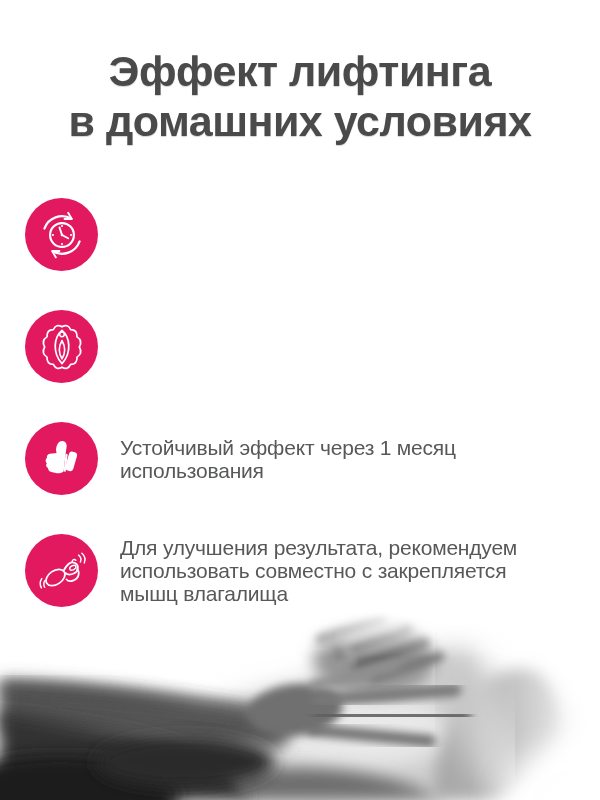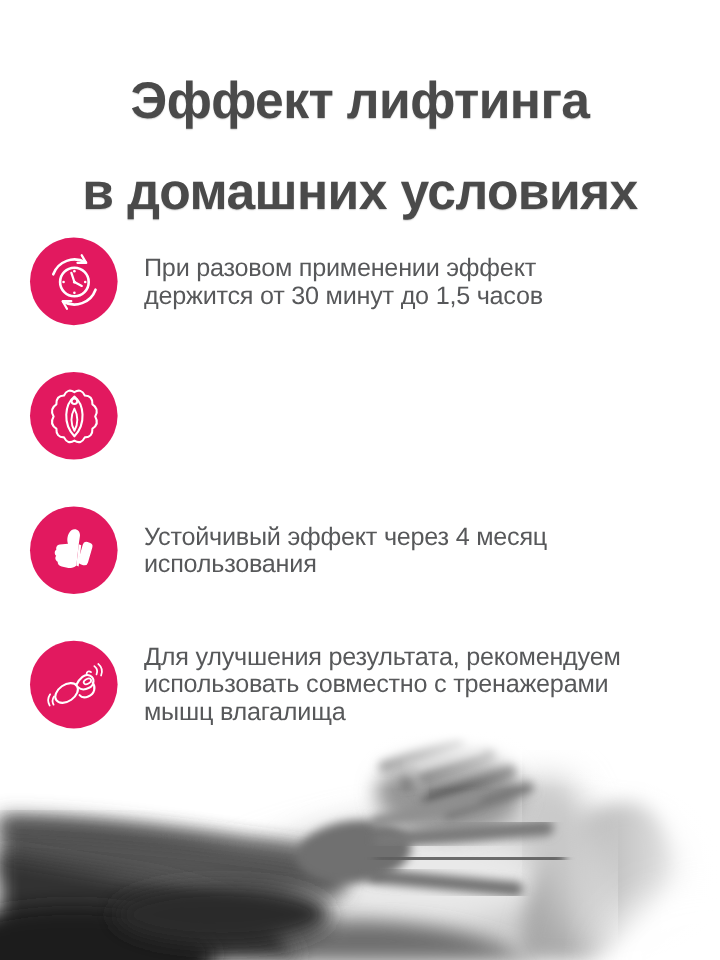--- a/index.html
+++ b/index.html
@@ -4,21 +4,21 @@
 <style>
   html,body{margin:0;padding:0;}
   body{
     width:600px;height:800px;background:#ffffff;
     font-family:"Liberation Sans",sans-serif;
     position:relative;overflow:hidden;
   }
   .title{
     margin:46px 8px 0;
     text-align:center;
-    font-size:43px;line-height:76px;font-weight:700;
+    font-size:43px;line-height:50px;font-weight:700;
     color:#4a4a4a;
     letter-spacing:-0.5px;
     white-space:pre-line;
     text-shadow:0 1px 1px rgba(0,0,0,0.18);
   }
   .benefits{
     position:absolute;top:198px;left:25px;width:560px;
   }
   .benefit{
     display:flex;align-items:center;margin-bottom:39px;
@@ -62,22 +62,20 @@
           <circle cx="36" cy="23.5" r="1.5" fill="#ffffff" stroke="none"></circle>
           <circle cx="48.5" cy="36" r="1.5" fill="#ffffff" stroke="none"></circle>
           <circle cx="36" cy="48.5" r="1.5" fill="#ffffff" stroke="none"></circle>
           <circle cx="23.5" cy="36" r="1.5" fill="#ffffff" stroke="none"></circle>
           <path d="M11.6,27.1 A26,26 0 0 1 49,13.5" stroke-width="3"></path>
           <path d="M44.5,5.2 L49.6,13.9 L39.5,13.9" stroke-width="2.6"></path>
           <path d="M60.4,44.9 A26,26 0 0 1 23,58.5" stroke-width="3"></path>
           <path d="M27.4,66.9 L22.4,58.2 L32.4,58.2" stroke-width="2.6"></path>
         </svg>
       </span>
-      <p class="benefit-text">При разовом применении эффект
-держится от 30 минут до 1,5 часов</p>
     </div>
 
     <div class="benefit">
       <span class="badge">
         <svg width="52" height="52" viewBox="0 0 72 72" fill="none" stroke="#ffffff" stroke-linecap="round" stroke-linejoin="round">
           <path stroke-width="2.4" d="M60,36 Q65,44.8 56.8,50 Q57.2,60 48,60.2 Q43.8,68.8 36,64 Q28.2,68.8 24,60.2 Q14.8,60 15.2,50 Q7,44.8 12,36 Q7,27.2 15.2,22 Q14.8,12 24,11.8 Q28.2,3.2 36,8 Q43.8,3.2 48,11.8 Q57.2,12 56.8,22 Q65,27.2 60,36 Z"></path>
           <path stroke-width="2.4" d="M36,13 C47,22 50,44 36,59 C22,44 25,22 36,13 Z"></path>
           <circle cx="36" cy="18.5" r="3.2" stroke-width="2.2"></circle>
           <path stroke-width="2.2" d="M36,27 C40.5,35 40.5,45 36,52.5 C31.5,45 31.5,35 36,27 Z"></path>
         </svg>
@@ -87,40 +85,40 @@
     <div class="benefit">
       <span class="badge">
         <svg width="52" height="52" viewBox="0 0 72 72" fill="#ffffff" stroke="none">
           <g transform="rotate(-6 36 36)">
             <path d="M35,12 C40,9.5 45.5,13.5 44.2,19.5 L41.8,29 L36.5,53 C34,55 30,55.5 27,55 L19.5,52.5 C16.5,51.5 15,49 15.5,46.5 C13,45 12.5,41.5 14.5,39.5 C12.5,37.5 12.8,33.8 15.5,32.2 C15,29.5 17,27 20,27 L29.5,27 C28.5,23 29.5,16 35,12 Z"></path>
             <path d="M41.8,29 L36.5,53 L39,54.5 L44.5,30.5 Z"></path>
             <rect x="42.5" y="27" width="11.5" height="27" rx="4.5" transform="rotate(22 48.2 40.5)"></rect>
           </g>
         </svg>
       </span>
-      <p class="benefit-text">Устойчивый эффект через 4 месяц
+      <p class="benefit-text">Устойчивый эффект через 1 месяц
 использования</p>
     </div>
 
     <div class="benefit">
       <span class="badge">
         <svg width="52" height="52" viewBox="0 0 72 72" fill="none" stroke="#ffffff" stroke-linecap="round" stroke-linejoin="round">
           <ellipse cx="27" cy="45" rx="14.5" ry="9.5" stroke-width="2.4" transform="rotate(-35 27 45)"></ellipse>
           <path stroke-width="2.4" d="M38,36 C42,28 48,22 54,25 C60,28 59,36 53,39 C48,41.5 43,41 40.5,38.5"></path>
           <ellipse cx="51" cy="31.5" rx="4.6" ry="2.8" stroke-width="2" transform="rotate(-28 51 31.5)"></ellipse>
           <path stroke-width="2.4" d="M57,33 C61,38 59.5,46 52,49 C48,50.7 44,50 42,47.5"></path>
           <path stroke-width="2" d="M50,23.5 C50,20 53,19 55.2,21"></path>
           <path stroke-width="2" d="M59,14 C62,16.5 63,20 61.5,23.5"></path>
           <path stroke-width="2" d="M63.5,11.5 C67.5,15 68.8,20 66.8,24.8"></path>
           <path stroke-width="2" d="M12.5,49 C10.5,52 10.3,55.5 12,58.5"></path>
           <path stroke-width="2" d="M8,46.5 C5.3,50.5 5.1,55.3 7.5,59.5"></path>
         </svg>
       </span>
       <p class="benefit-text">Для улучшения результата, рекомендуем
-использовать совместно с тренажерами
+использовать совместно с закрепляется
 мышц влагалища</p>
     </div>
 
   </div>
 
   <div class="photo">
     <svg viewBox="0 0 600 190" preserveAspectRatio="none">
       <defs>
         <filter id="bS" x="-50%" y="-50%" width="200%" height="200%">
             <feGaussianBlur stdDeviation="4"></feGaussianBlur>

